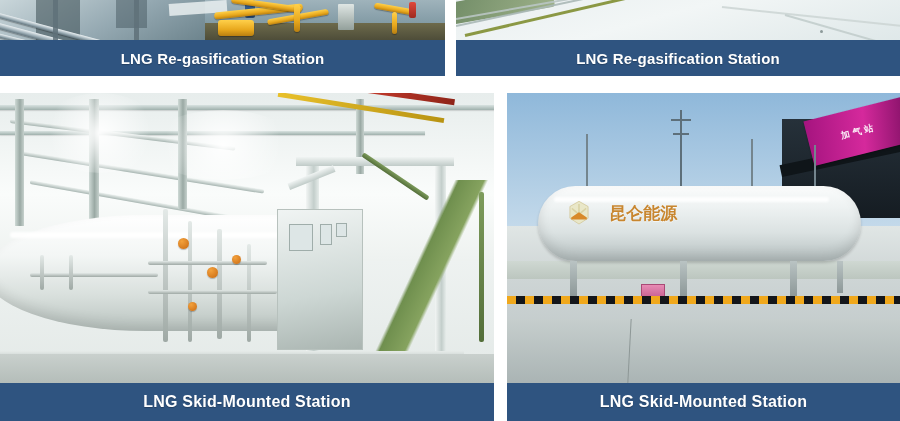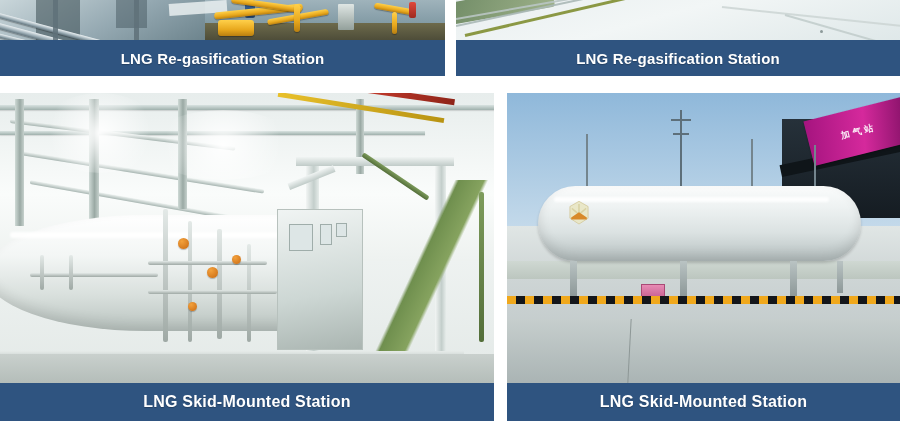--- a/index.html
+++ b/index.html
@@ -310,20 +310,21 @@
         <div class="br-tank"></div>
         <div class="br-tankhl"></div>
 
         <span class="br-logo">
           <svg viewBox="0 0 40 40" width="26" height="26" aria-hidden="true">
             <polygon points="20,2 34,10 34,28 20,37 6,28 6,10" fill="#e9e7c8" stroke="#cdbf8b" stroke-width="1"></polygon>
             <path d="M20 6 L20 22 M20 22 L9 13 M20 22 L31 13 M20 22 L12 26 M20 22 L28 26" stroke="#d9d2a4" stroke-width="2.4" fill="none"></path>
             <path d="M8 27 L20 19 L32 27 L32 30 L8 30 Z" fill="#d8892a"></path>
           </svg>
         </span>
+        <span class="br-cn">昆仑能源</span>
 
         <div class="br-leg" style="left:16%;top:58%;width:7px;height:12%"></div>
         <div class="br-leg" style="left:44%;top:58%;width:7px;height:12%"></div>
         <div class="br-leg" style="left:72%;top:58%;width:7px;height:12%"></div>
         <div class="br-leg" style="left:84%;top:58%;width:6px;height:11%"></div>
         <div class="br-pink"></div>
 
         <div class="br-barrier"></div>
         <div class="br-pavement"></div>
         <div class="br-crack"></div>

